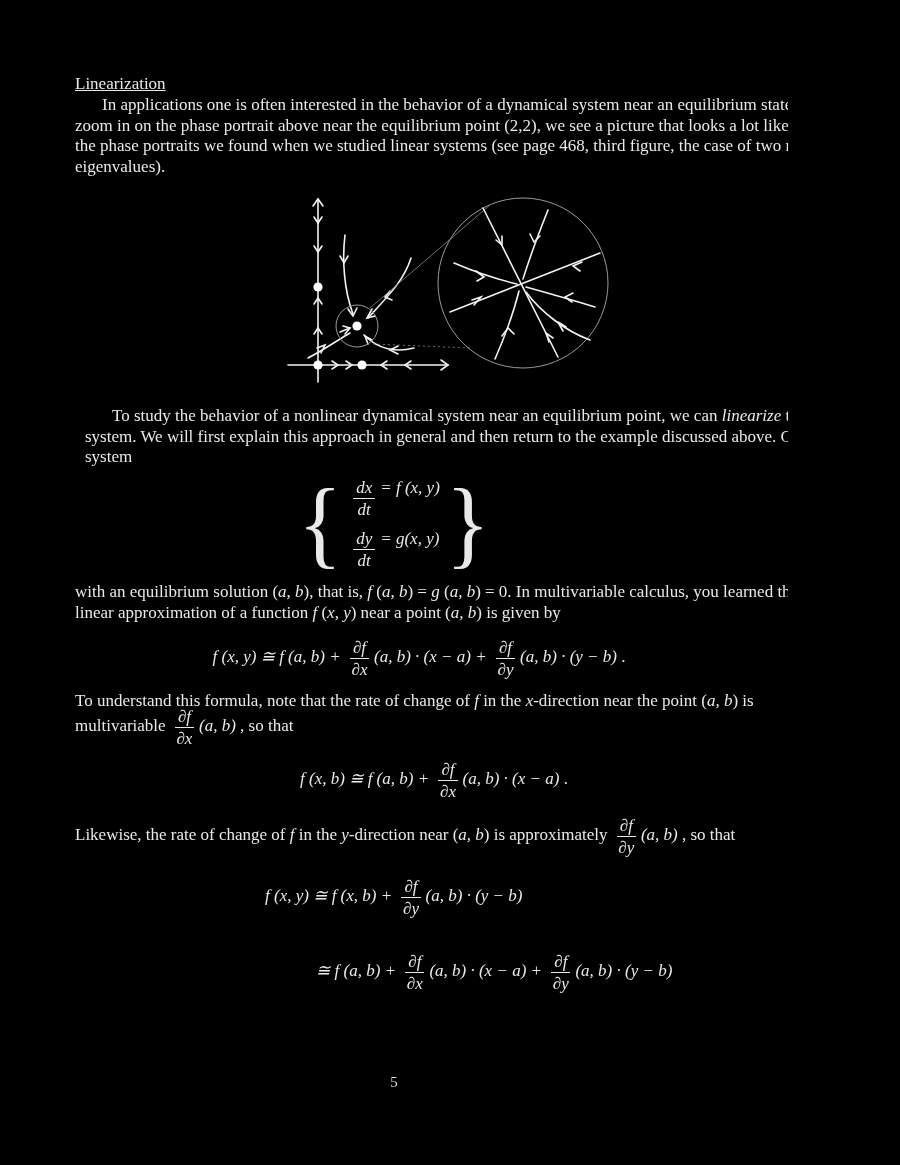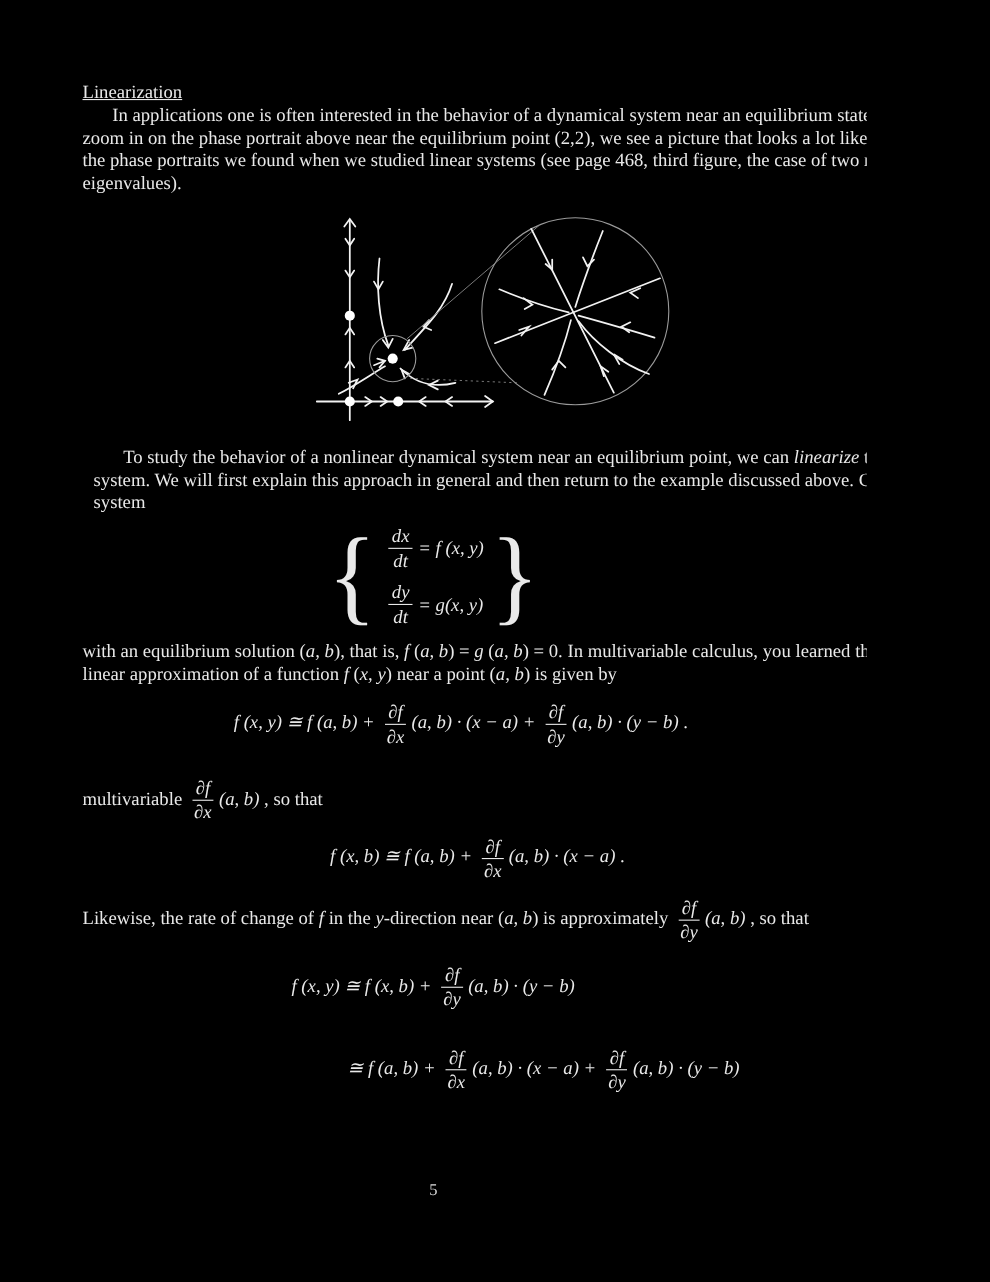--- a/index.html
+++ b/index.html
@@ -12,21 +12,21 @@
   .rm{font-style:normal;}
   .mline{white-space:nowrap;}
   .mline .it, .sys-row .it{font-style:italic;}
   .frac{display:inline-block;vertical-align:middle;text-align:center;line-height:1.12;
         margin:0 5px;font-style:italic;}
   .frac .num{display:block;border-bottom:1.4px solid #e9e9e9;padding:0 3px 1px;}
   .frac .den{display:block;padding-top:1px;}
   .center-row{width:100%;text-align:center;}
   .sys{display:flex;align-items:center;justify-content:center;width:100%;}
   .sys-rows{display:flex;flex-direction:column;gap:10px;align-items:flex-start;margin:0 6px;}
-  .sys-row{display:flex;align-items:center;}
+  .sys-row{display:flex;}
   .brace{font-size:92px;line-height:0.95;font-weight:400;transform:scaleY(1.05);color:#e9e9e9;}
   .heading{text-decoration:underline;font-size:17px;}
   .pagenum{width:100%;text-align:center;font-size:15px;color:#ddd;}
   figure{margin:0;}
 </style>
 </head>
 <body>
 
 <div class="page">
 
@@ -122,20 +122,21 @@
     </span>
     <span class="brace">}</span>
   </div>
 
   <div class="abs para" style="left:75px;top:582px;"><span class="rm">with an equilibrium solution (</span><span class="it">a, b</span><span class="rm">), that is, </span><span class="it">f </span><span class="rm">(</span><span class="it">a, b</span><span class="rm">) = </span><span class="it">g </span><span class="rm">(</span><span class="it">a, b</span><span class="rm">) = 0. In multivariable calculus, you learned that the linear approximation of a function </span><span class="it">f </span><span class="rm">(</span><span class="it">x, y</span><span class="rm">) near a point (</span><span class="it">a, b</span><span class="rm">) is given by</span></div>
 
   <div class="abs center-row" style="left:0;top:638px;padding-left:25px;">
     <span class="mline"><span class="it">f (x, y) ≅ f (a, b) + </span><span class="frac"><span class="num">∂f</span><span class="den">∂x</span></span><span class="it">(a, b) · (x − a) + </span><span class="frac"><span class="num">∂f</span><span class="den">∂y</span></span><span class="it">(a, b) · (y − b)</span><span class="rm"> .</span></span>
   </div>
 
+  <div class="abs para" style="left:75px;top:691px;"><span class="rm">To understand this formula, note that the rate of change of </span><span class="it">f</span><span class="rm"> in the </span><span class="it">x</span><span class="rm">-direction near the point (</span><span class="it">a, b</span><span class="rm">) is</span></div>
 
   <div class="abs mline" style="left:75px;top:707px;"><span class="rm">multivariable </span><span class="frac"><span class="num">∂f</span><span class="den">∂x</span></span><span class="it">(a, b)</span><span class="rm"> , so that</span></div>
 
   <div class="abs center-row" style="left:0;top:760px;padding-left:40px;">
     <span class="mline"><span class="it">f (x, b) ≅ f (a, b) + </span><span class="frac"><span class="num">∂f</span><span class="den">∂x</span></span><span class="it">(a, b) · (x − a)</span><span class="rm"> .</span></span>
   </div>
 
   <div class="abs mline" style="left:75px;top:816px;"><span class="rm">Likewise, the rate of change of </span><span class="it">f</span><span class="rm"> in the </span><span class="it">y</span><span class="rm">-direction near (</span><span class="it">a, b</span><span class="rm">) is approximately </span><span class="frac"><span class="num">∂f</span><span class="den">∂y</span></span><span class="it">(a, b)</span><span class="rm"> , so that</span></div>
 
   <div class="abs mline" style="left:265px;top:877px;"><span class="it">f (x, y) ≅ f (x, b) + </span><span class="frac"><span class="num">∂f</span><span class="den">∂y</span></span><span class="it">(a, b) · (y − b)</span></div>

